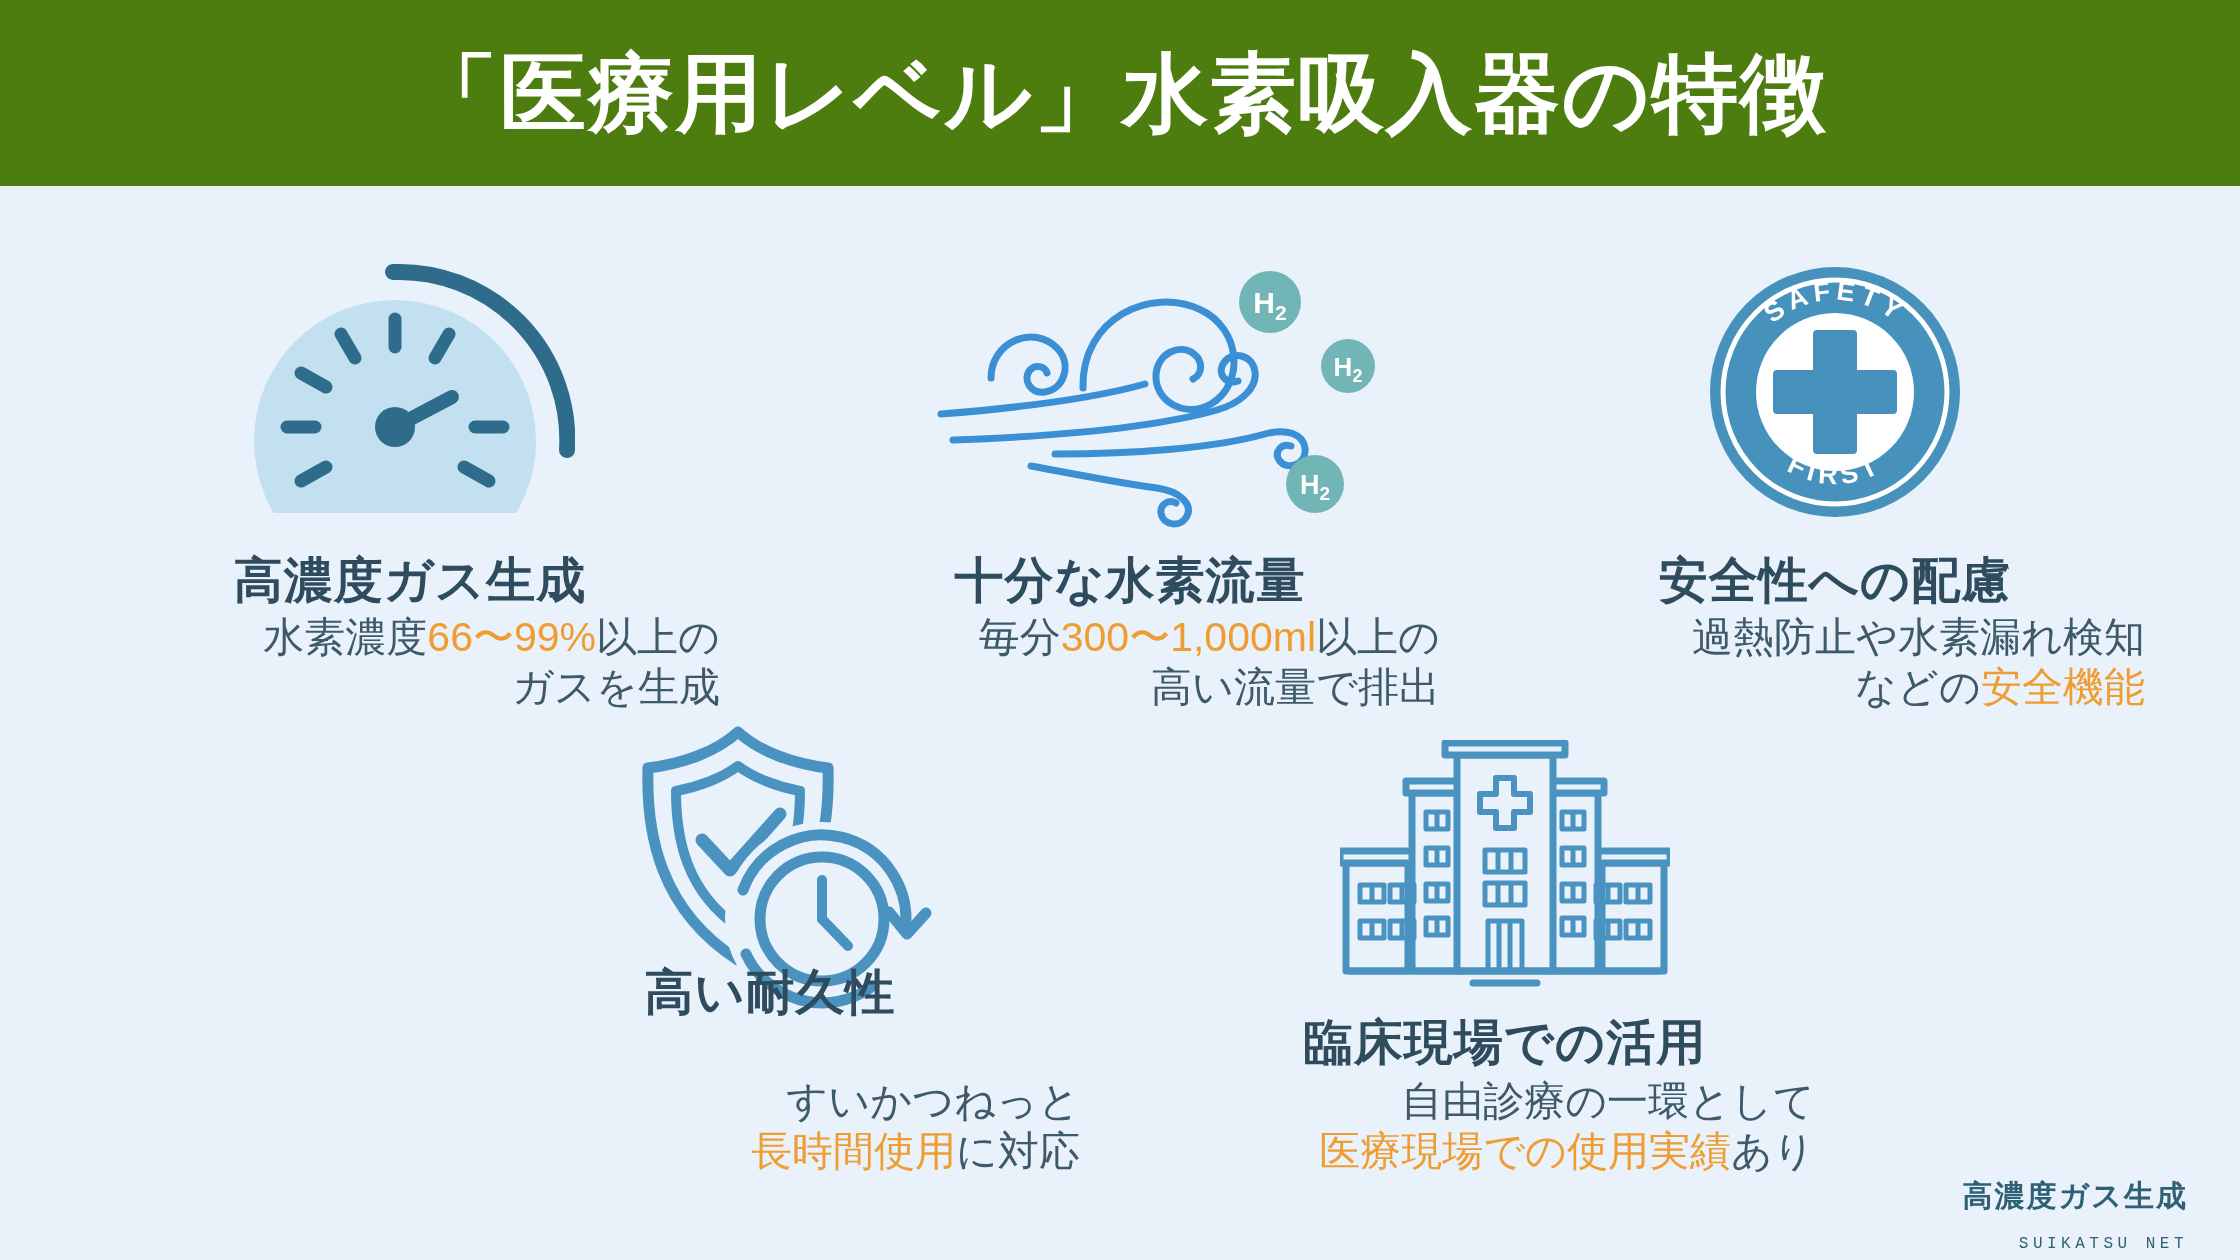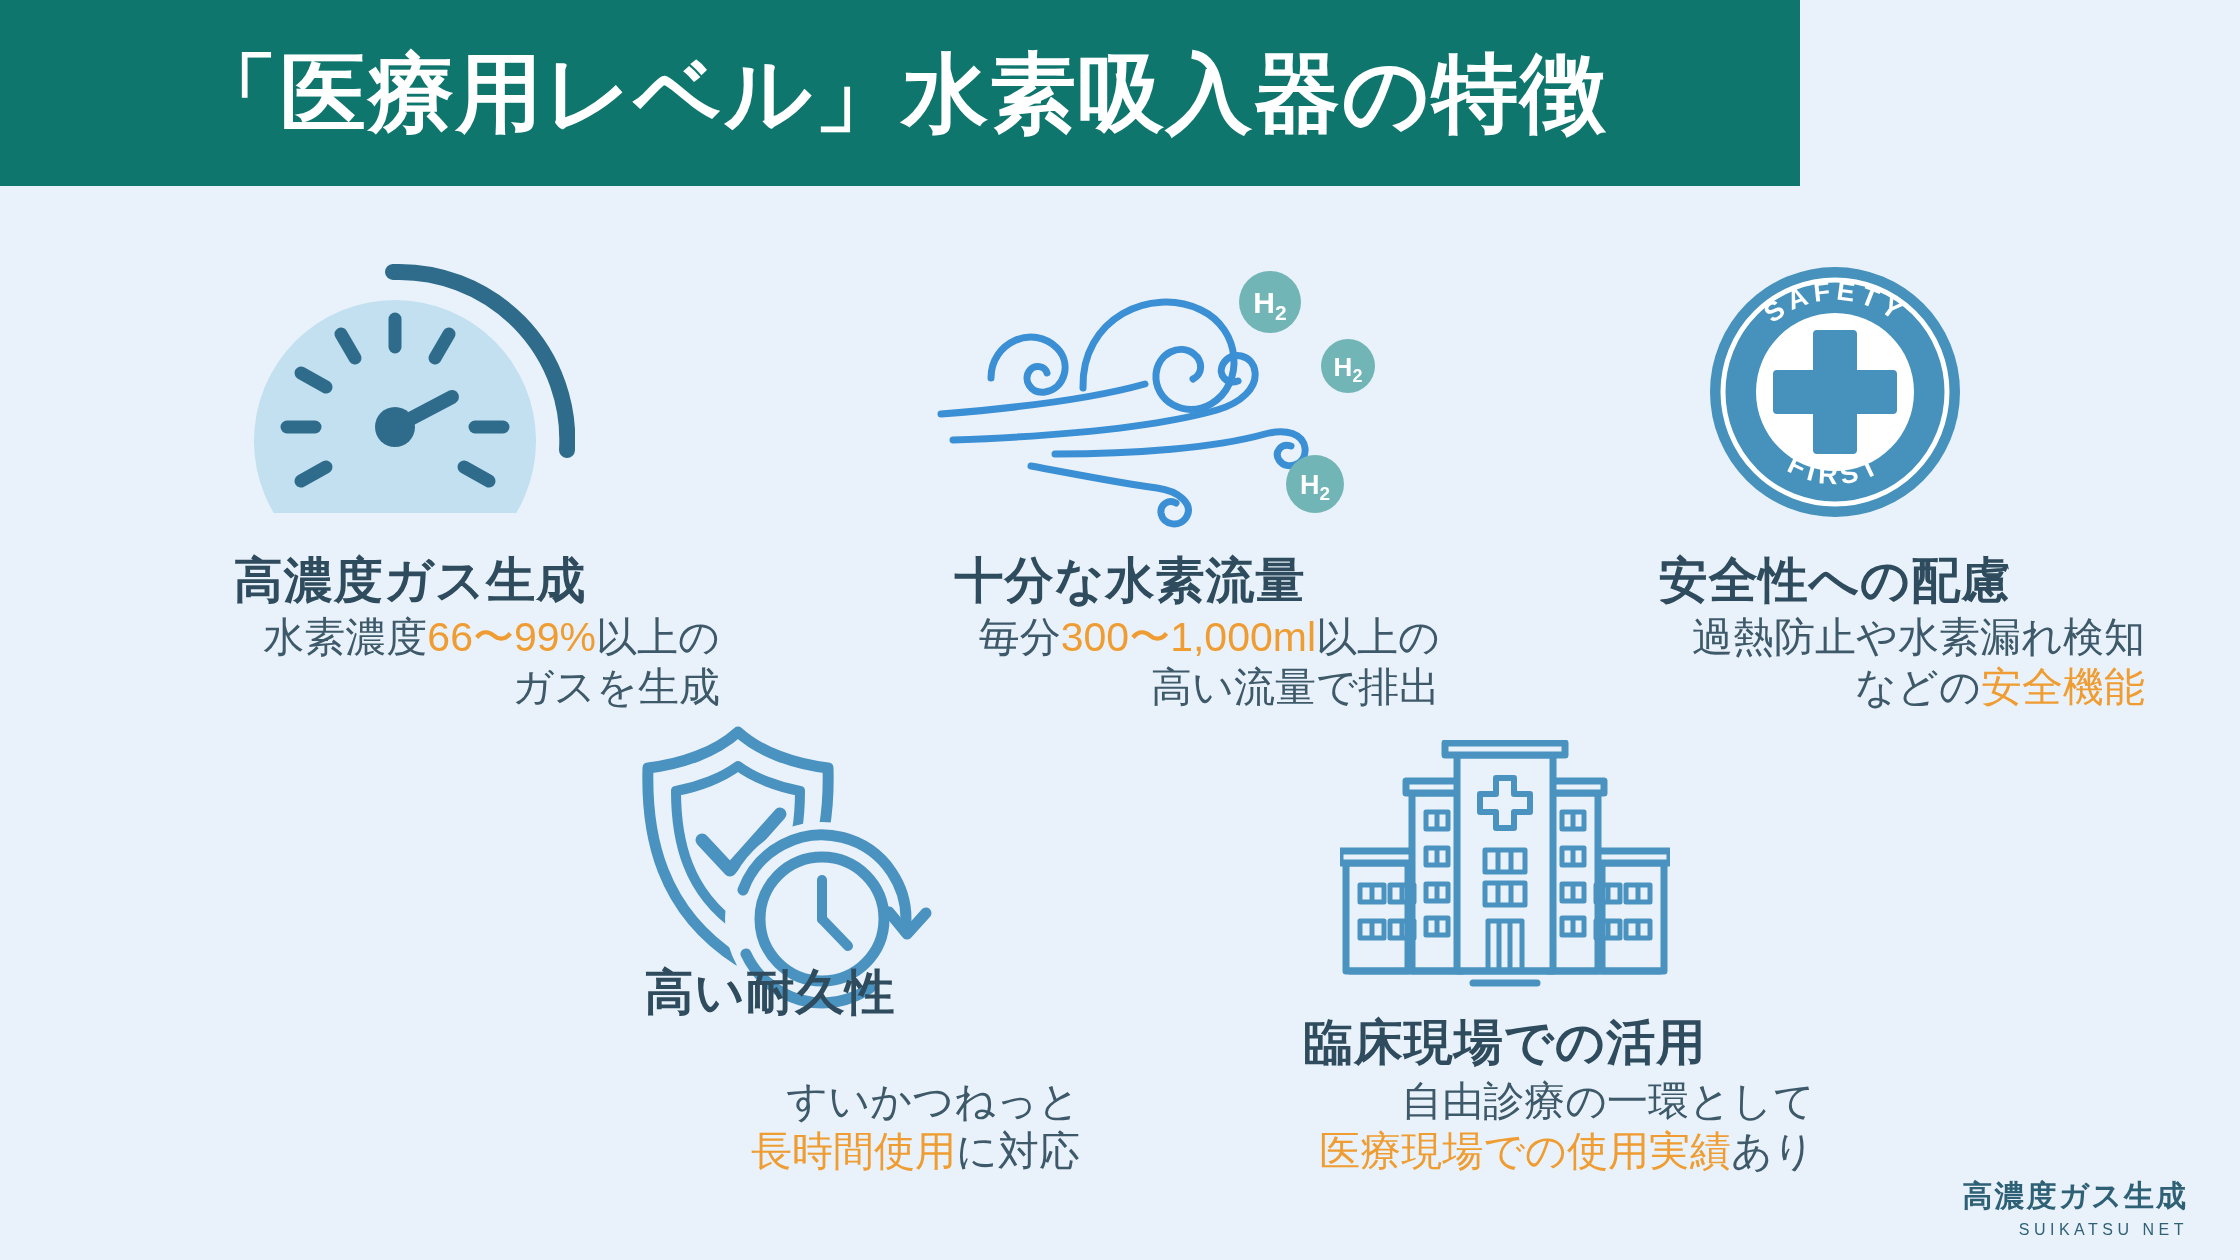--- a/index.html
+++ b/index.html
@@ -4,43 +4,43 @@
 <style>
   html,body{margin:0;padding:0;}
   body{
     width:2240px;height:1260px;
     background:#e9f2fa;
     font-family:"Liberation Sans","DejaVu Sans",sans-serif;
     overflow:hidden;
   }
   .page{position:relative;width:2240px;height:1260px;background:#e9f2fa;}
   .header{
-    position:absolute;left:0;top:0;width:1800px;height:186px;
-    background:#0f766e;
+    position:absolute;left:0;top:0;width:2240px;height:186px;
+    background:#4d7c0f;
   }
   .header h1{
     margin:0;width:100%;line-height:186px;text-align:center;
     font-size:86px;font-weight:800;color:#ffffff;letter-spacing:2px;
   }
   .icon-wrap{position:absolute;}
   .feat-title{
     position:absolute;width:620px;text-align:center;
     font-size:49px;font-weight:800;color:#2f4c5e;letter-spacing:1px;
   }
   .feat-desc{
     position:absolute;width:620px;text-align:right;
     font-size:41px;font-weight:500;color:#3e5a6a;line-height:50px;
   }
   .hl{color:#ef9d32;}
   .logo{
     position:absolute;left:1940px;top:1176px;width:248px;text-align:right;
     color:#2e6076;
   }
   .logo .jp{font-size:30px;font-weight:700;letter-spacing:2px;}
-  .logo .en{font-size:16px;font-weight:400;letter-spacing:4.5px;margin-top:4px;}
+  .logo .en{font-size:16px;font-weight:400;letter-spacing:4.5px;margin-top:18px;font-family:Liberation Mono, monospace;}
   svg{display:block;}
   svg text{font-family:"Liberation Sans","DejaVu Sans",sans-serif;}
 </style>
 </head>
 <body>
 
 <div class="page">
 
   <div class="header">
     <h1>「医療用レベル」水素吸入器の特徴</h1>

